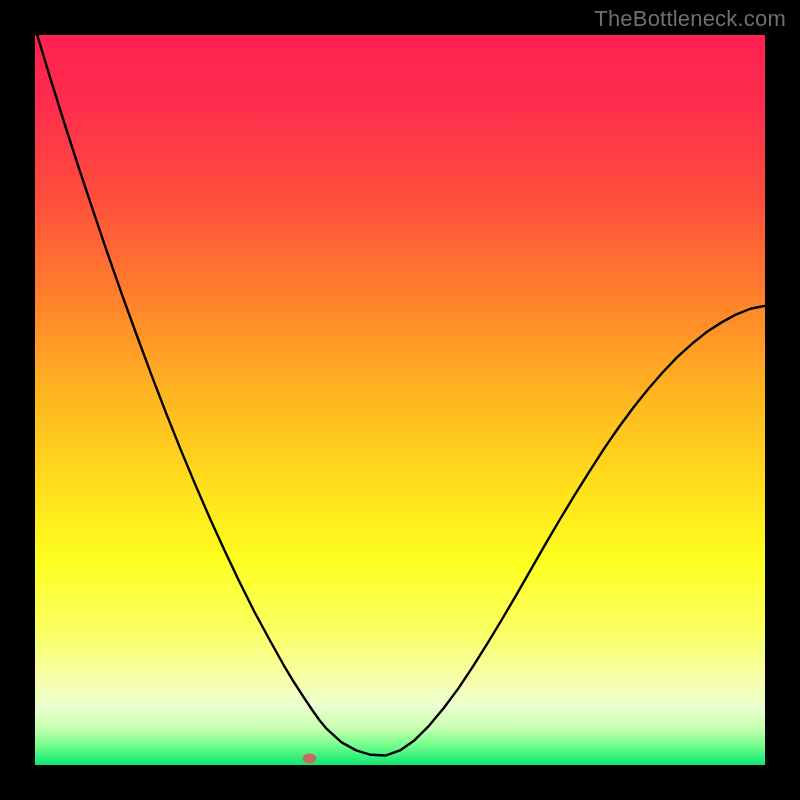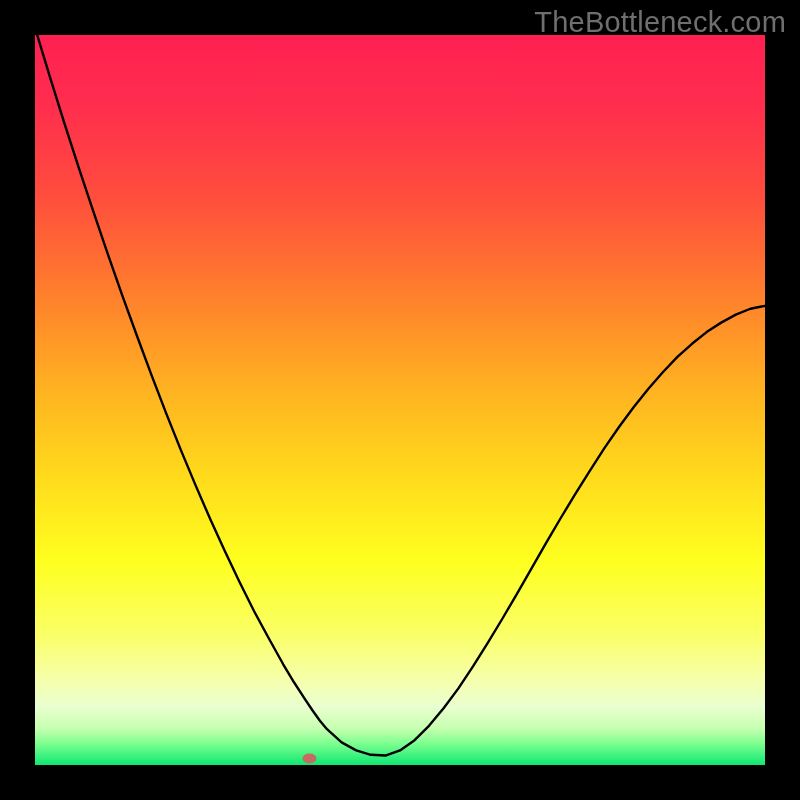--- a/index.html
+++ b/index.html
@@ -23,21 +23,21 @@
     top: 35px;
     width: 730px;
     height: 730px;
     
   }
   .watermark {
     position: absolute;
     top: 6px;
     right: 14px;
     color: #6f6f6f;
-    font-size: 29px;
+    font-size: 22px;
     font-weight: 400;
     letter-spacing: 0.2px;
   }
   svg.curve {
     position: absolute;
     left: 0; top: 0;
     width: 730px; height: 730px;
     overflow: visible;
   }
   .marker {

